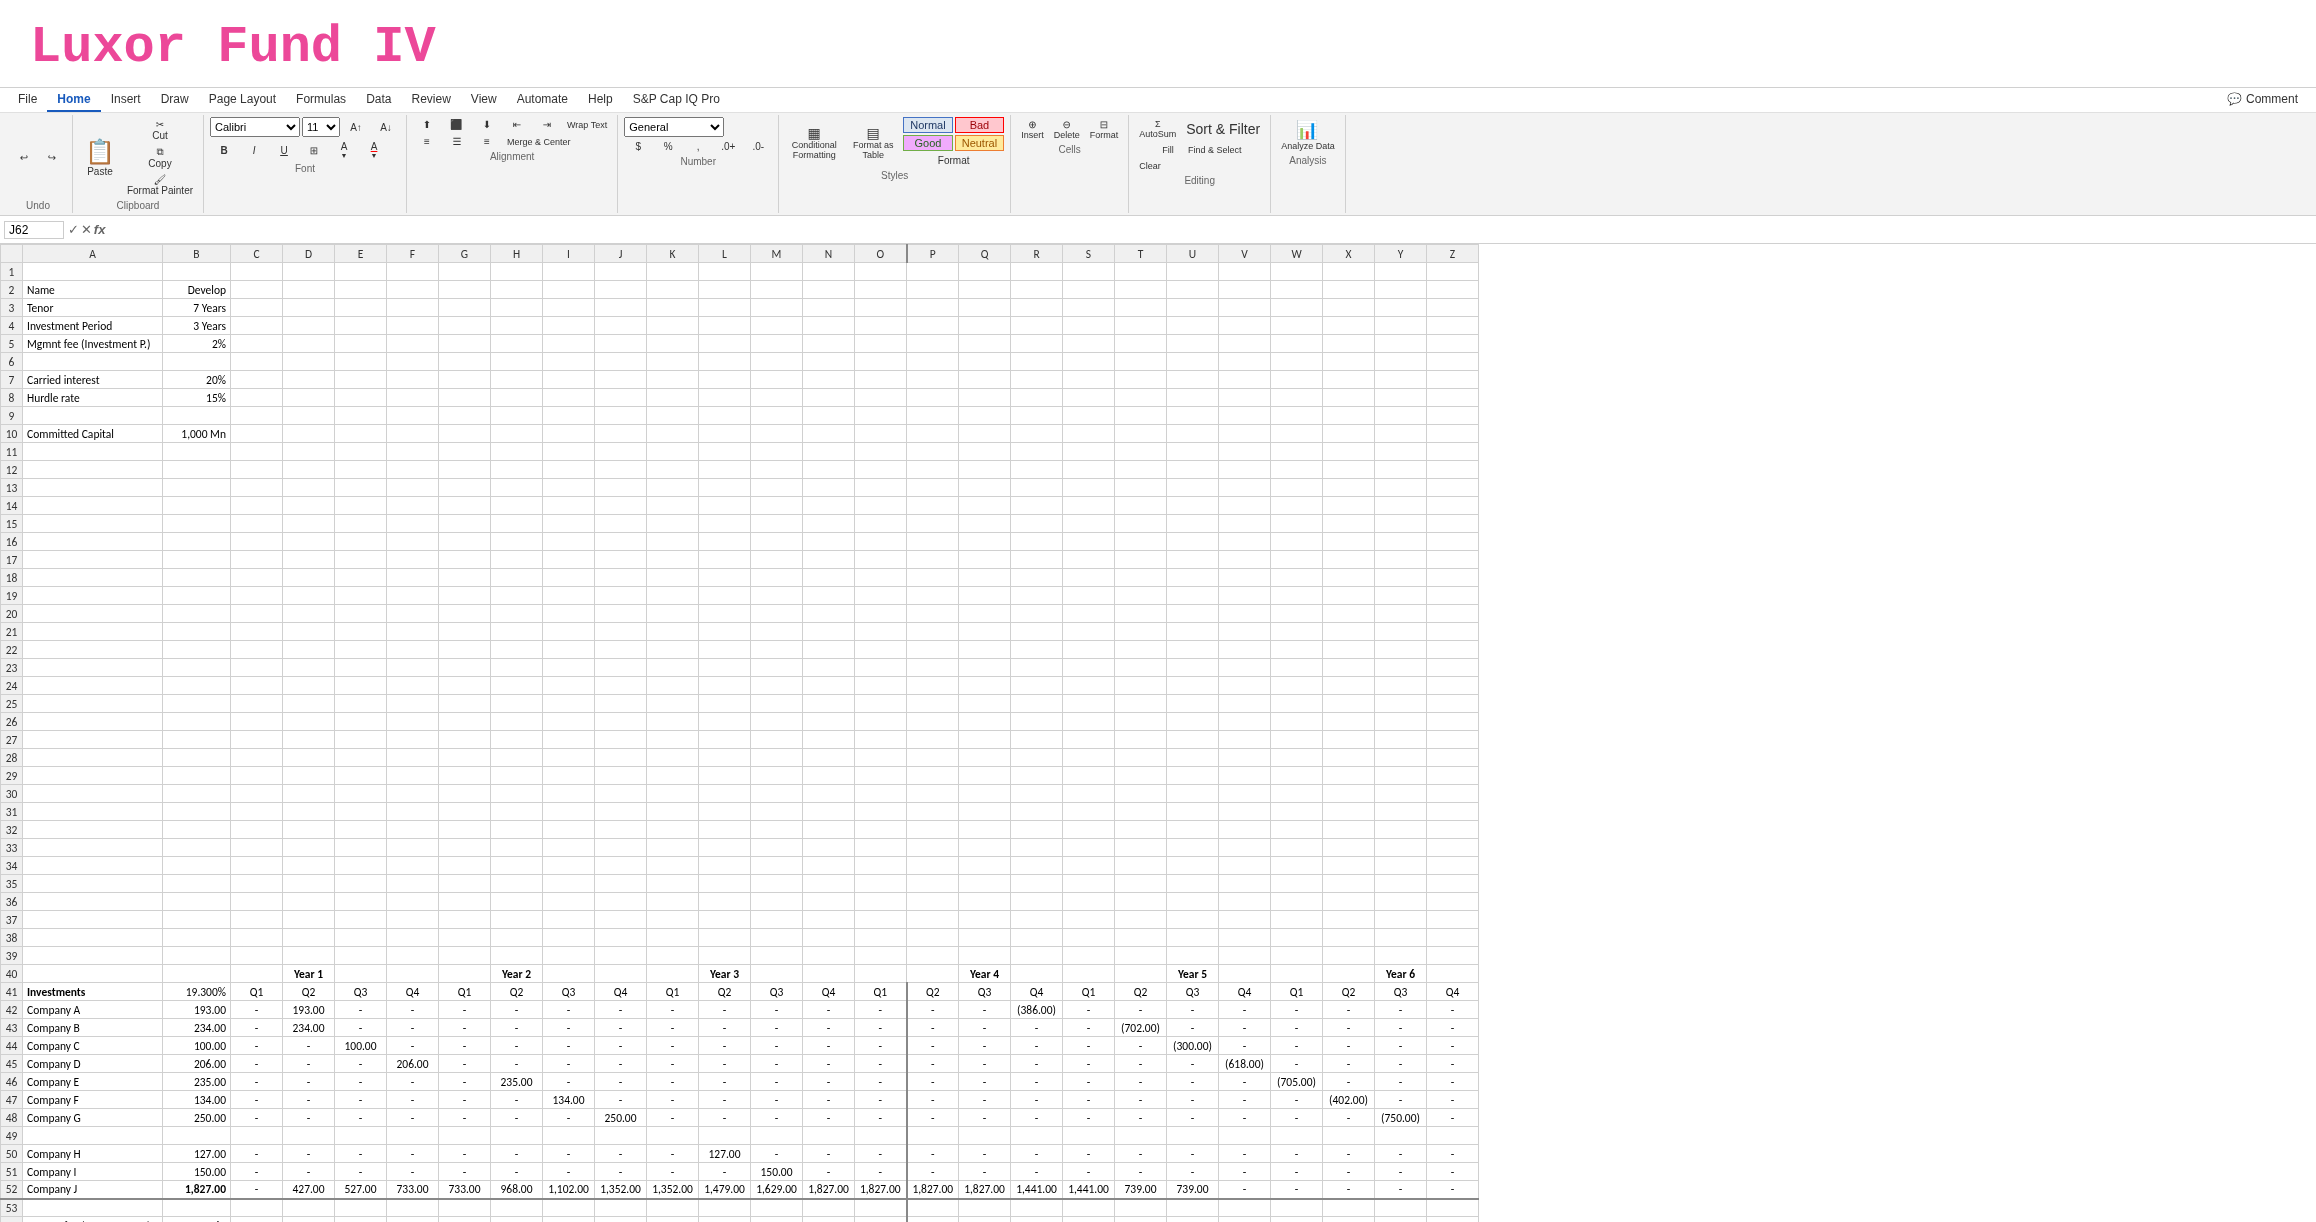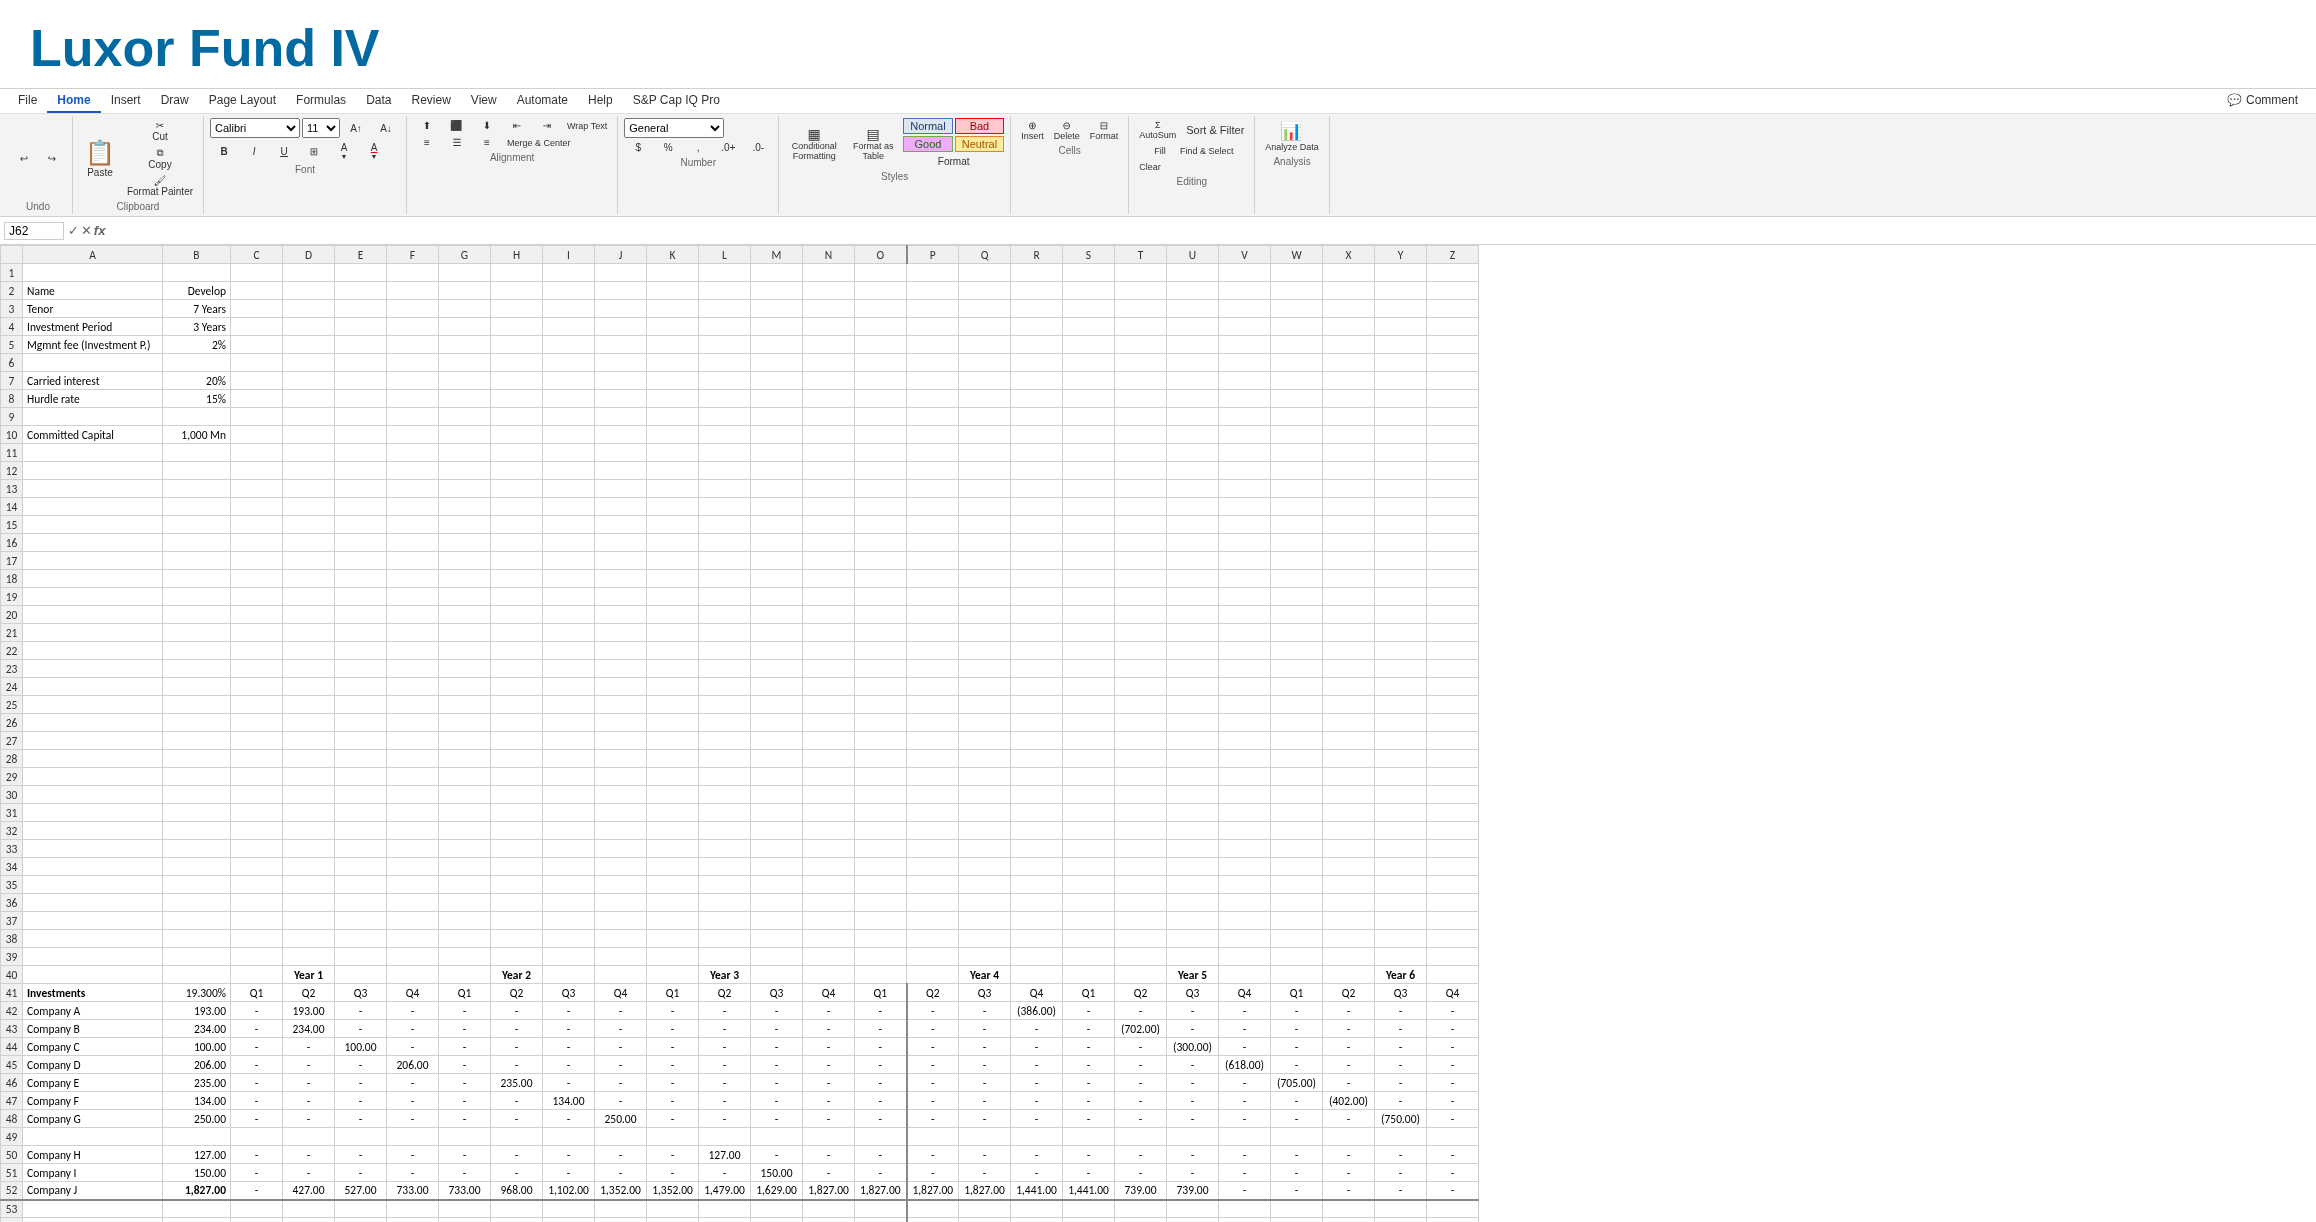--- a/index.html
+++ b/index.html
@@ -1,19 +1,19 @@
 <!DOCTYPE html>
 <html><head>
   <meta charset="utf-8">
   <style>
     * { box-sizing: border-box; margin: 0; padding: 0; }
     body { font-family: 'Segoe UI', Arial, sans-serif; background: #fff; font-size: 12px; overflow-x: auto; }
 
     
-    .page-title { font-size: 52px; font-weight: bold; padding: 18px 30px 10px 30px; color: #0369a1; }
+    .page-title { font-size: 52px; font-weight: bold; padding: 18px 30px 10px 30px; color: #ec4899; font-family: Liberation Mono, monospace; }
 
     
     .ribbon { border-top: 1px solid #d0d0d0; border-bottom: 1px solid #d0d0d0; background: #f3f3f3; }
     .ribbon-tabs { display: flex; padding: 0 8px; background: #fff; border-bottom: 1px solid #e0e0e0; }
     .ribbon-tab { padding: 4px 10px; font-size: 12px; cursor: pointer; color: #333; border-bottom: 2px solid transparent; }
     .ribbon-tab.active { color: #185abd; border-bottom: 2px solid #185abd; font-weight: 600; }
     .ribbon-content { display: flex; align-items: stretch; padding: 2px 4px; background: #f3f3f3; min-height: 68px; }
     .ribbon-group { display: flex; flex-direction: column; align-items: center; padding: 2px 6px; border-right: 1px solid #d0d0d0; min-width: 60px; }
     .ribbon-group-inner { display: flex; flex-wrap: wrap; align-items: center; flex: 1; }
     .ribbon-group-label { font-size: 10px; color: #666; margin-top: 2px; text-align: center; width: 100%; }
@@ -209,21 +209,21 @@
             <span style="font-size:9px;">Format</span>
           </div>
       </div>
       <div class="ribbon-group-label">Cells</div>
     </div>
 
     <div class="ribbon-group">
       <div style="display:flex;flex-direction:column;gap:2px;">
         <div style="display:flex;gap:2px;">
           <div class="ribbon-btn" style="font-size:9px;">Σ <span>AutoSum</span></div>
-          <div class="ribbon-btn" style="font-size:11px;">
+          <div class="ribbon-btn" style="font-size:14px;">
               <span>Sort &amp; Filter</span>
             </div>
         </div>
         <div style="display:flex;gap:2px;justify-content:center;">
           <div class="ribbon-btn" style="font-size:9px;">
               <span>Fill</span>
             </div>
           <div class="ribbon-btn" style="font-size:9px;">
               <span>Find &amp; Select</span>
             </div>

